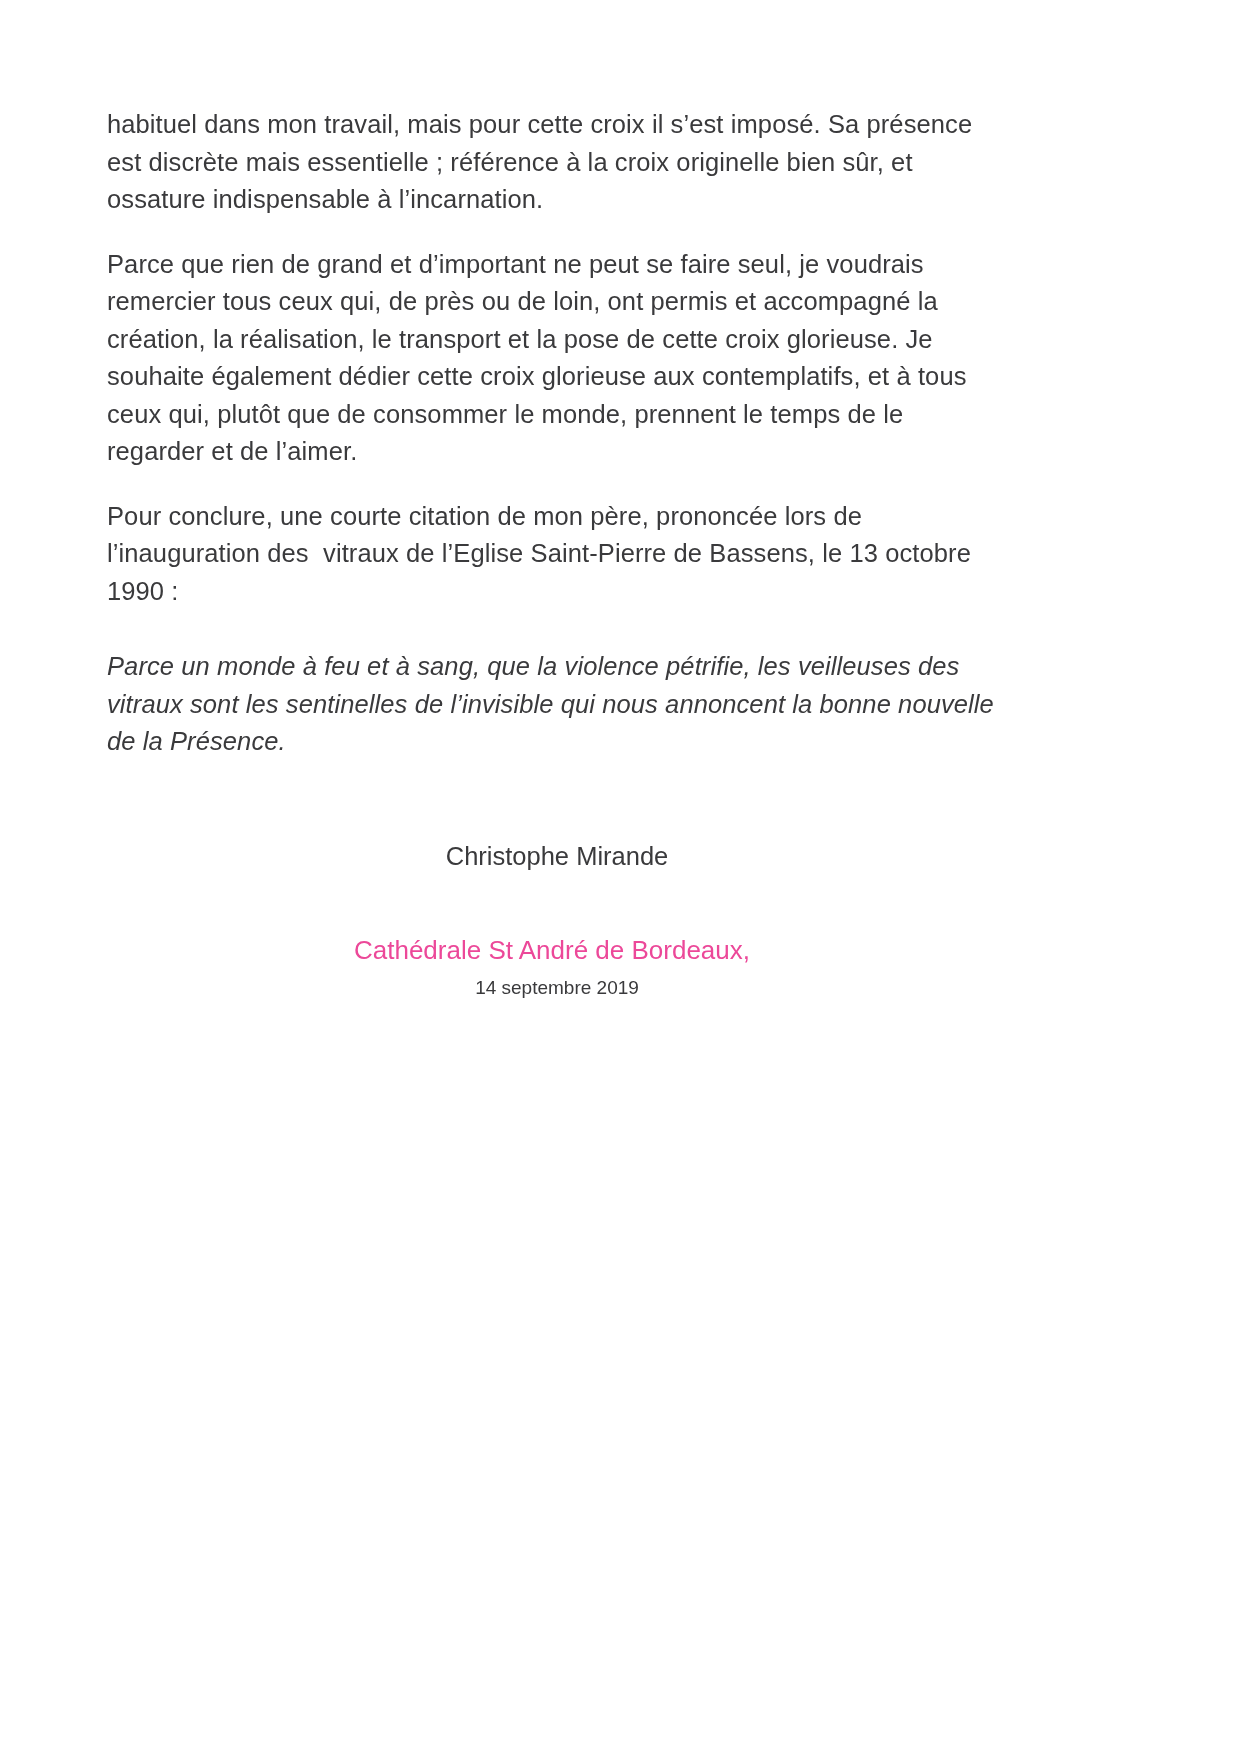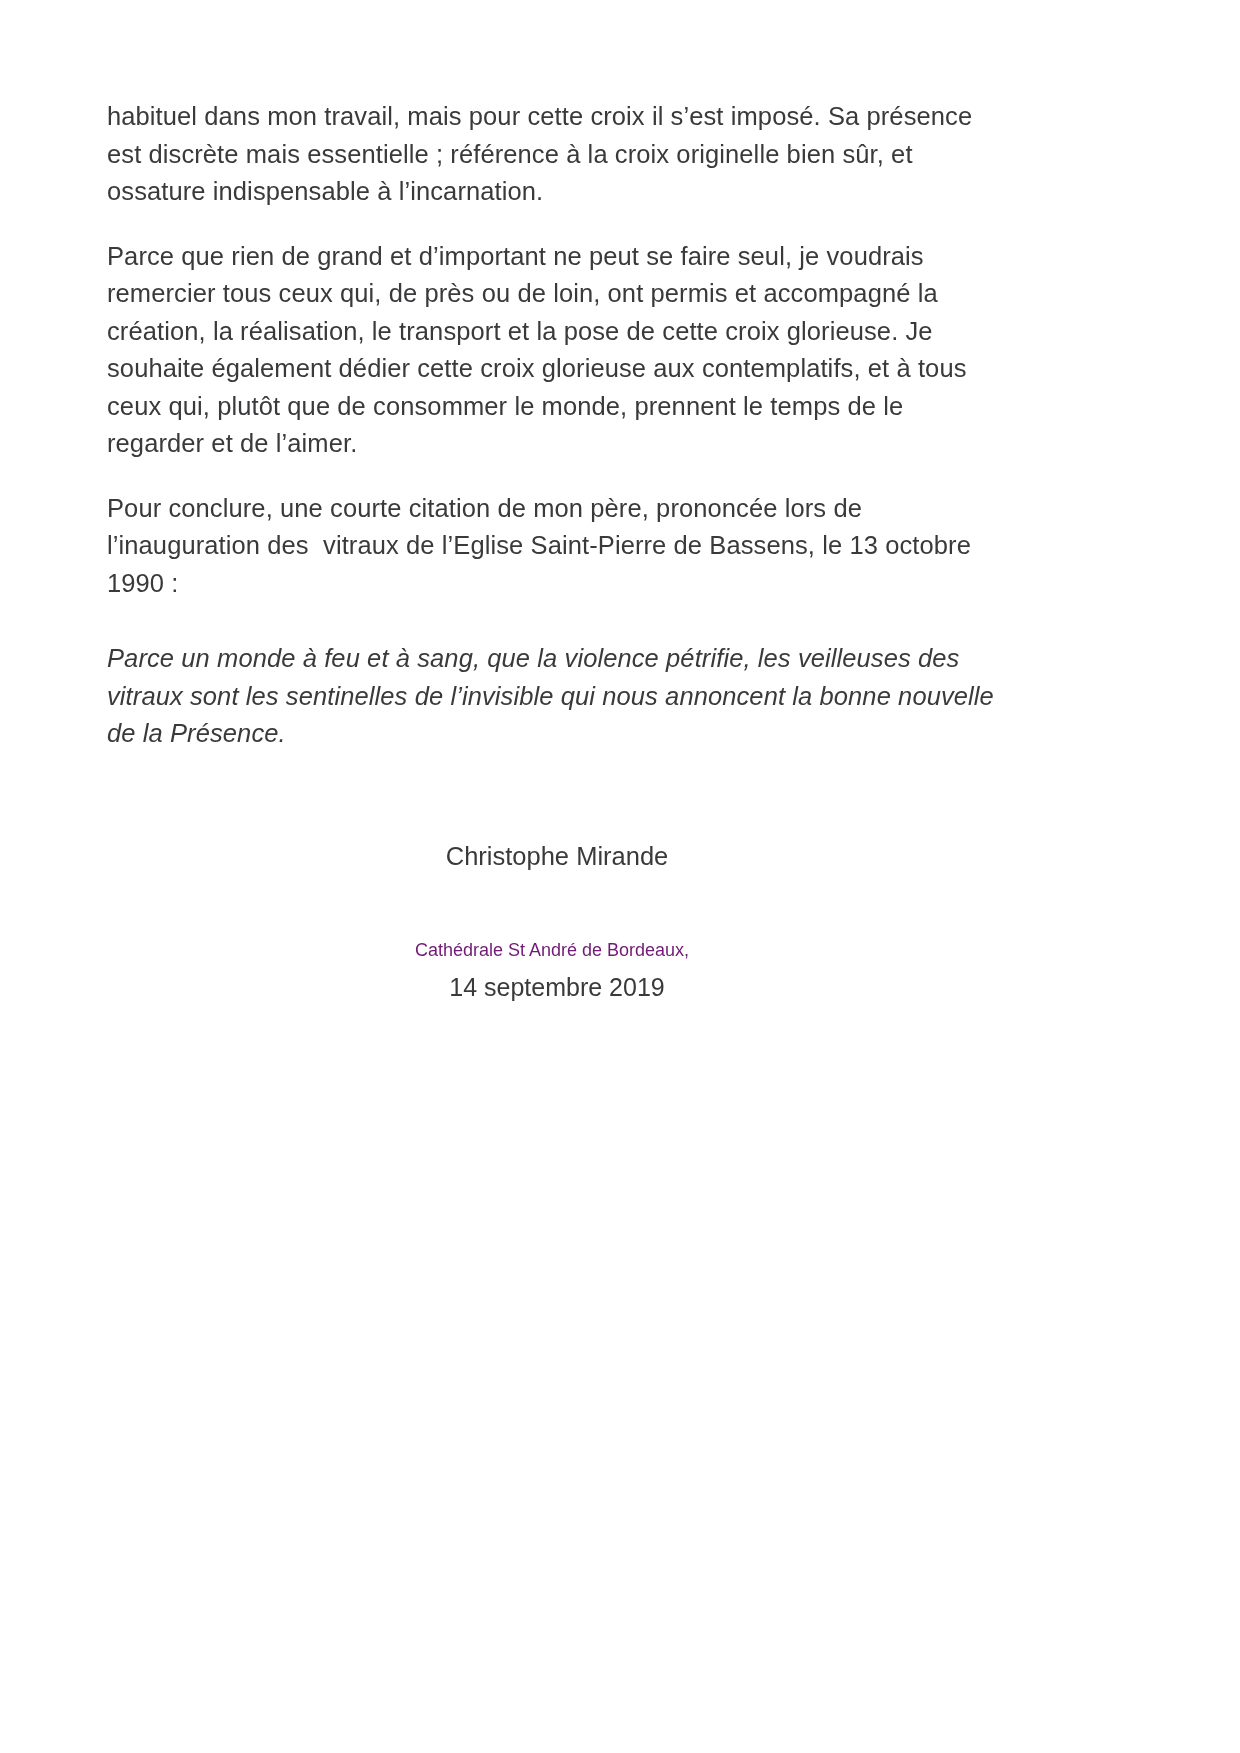--- a/index.html
+++ b/index.html
@@ -33,21 +33,21 @@
     letter-spacing: 0.1px;
     margin: 0 0 27px 0;
     color: #3a3a3c;
     white-space: pre-wrap;
     text-align: left;
   }
   .para.italic {
     font-style: italic;
   }
   .para.first {
-    margin-top: 0;
+    margin-top: 8px;
   }
   .spacer-quote {
     height: 11px;
   }
   .spacer-thanks {
     height: 10px;
   }
   .signature-block {
     position: absolute;
     left: 107px;
@@ -55,27 +55,27 @@
     width: 900px;
     text-align: center;
   }
   .sig-name {
     font-size: 25.5px;
     line-height: 37.5px;
     color: #3a3a3c;
     margin: 0;
   }
   .sig-place {
-    font-size: 18px;
+    font-size: 26px;
     line-height: 37.5px;
-    color: #701a75;
+    color: #ec4899;
     margin: 56px 10px 0 0;
   }
   .sig-date {
-    font-size: 25px;
+    font-size: 19px;
     line-height: 37.5px;
     color: #3a3a3c;
     margin: 0;
   }
 </style>
 </head>
 <body>
 
 <div class="page">
 

